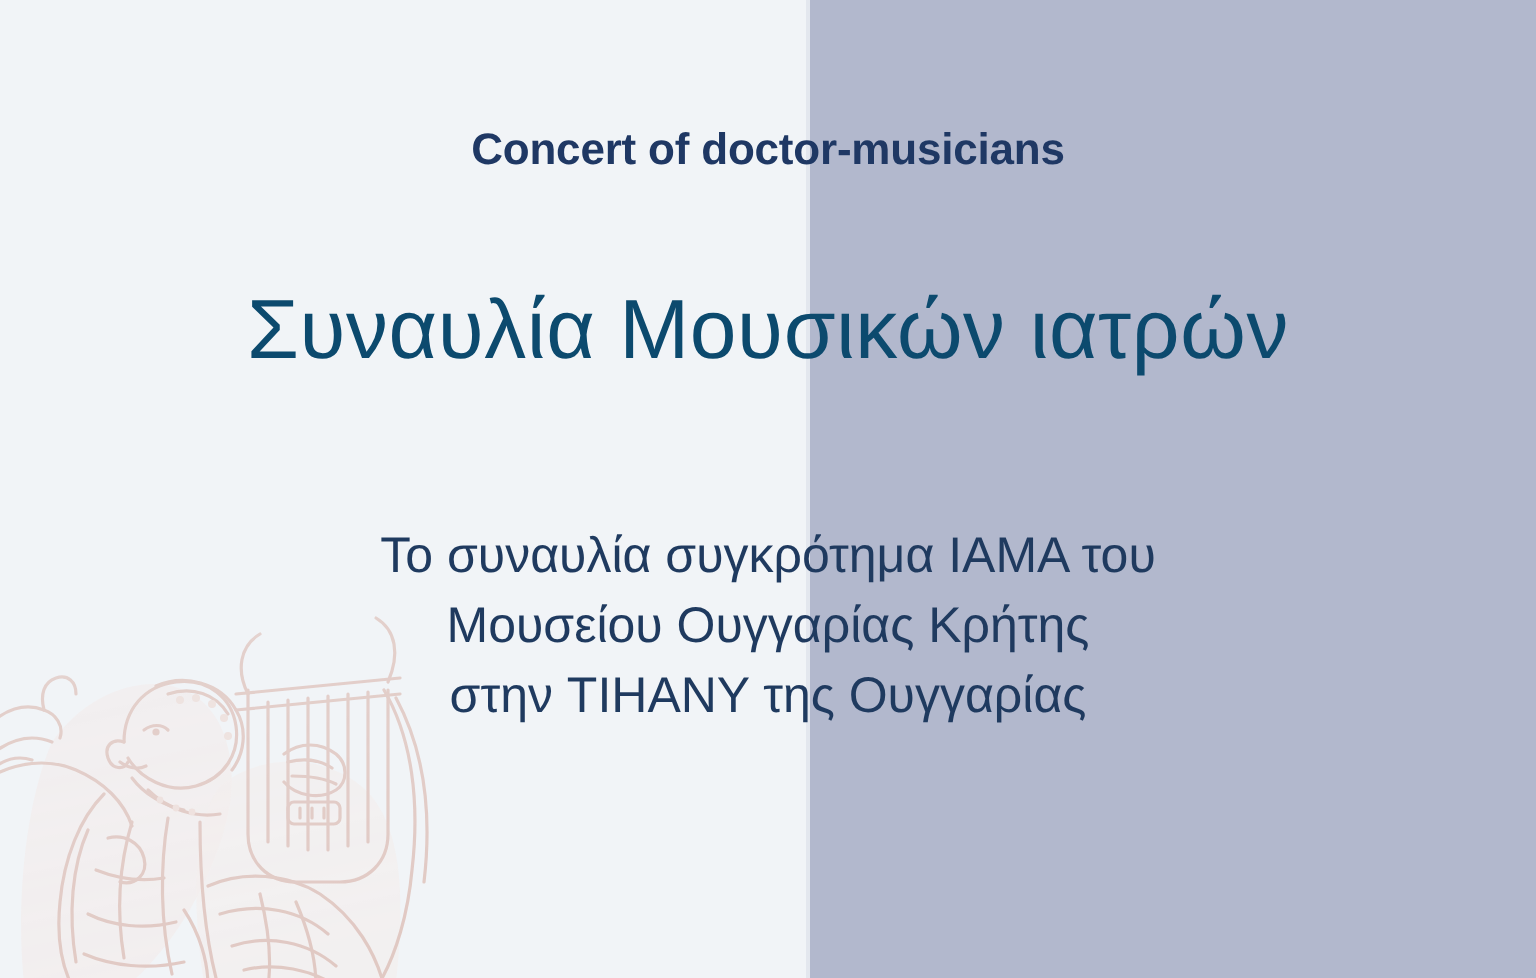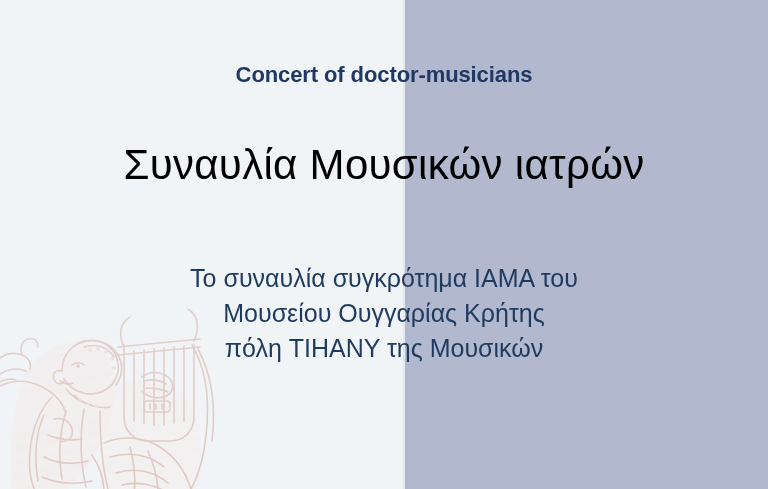--- a/index.html
+++ b/index.html
@@ -89,21 +89,21 @@
 
   .main-heading {
     position: absolute;
     left: 0;
     top: 141px;
     width: 768px;
     text-align: center;
     font-size: 42px;
     font-weight: normal;
     letter-spacing: 0.3px;
-    color: #000000;
+    color: #0c4a6e;
     white-space: nowrap;
   }
 
   .body-block {
     position: absolute;
     left: 0;
     top: 261px;
     width: 768px;
     text-align: center;
   }
@@ -228,17 +228,17 @@
 
   <div class="text-layer">
 
     <div class="eyebrow-title">Concert of doctor-musicians</div>
 
     <div class="main-heading">Συναυλία Μουσικών ιατρών</div>
 
     <div class="body-block">
       <div class="body-line">Το συναυλία συγκρότημα ΙΑΜΑ του</div>
       <div class="body-line">Μουσείου Ουγγαρίας Κρήτης</div>
-      <div class="body-line">πόλη TIHANY της Μουσικών</div>
+      <div class="body-line">στην TIHANY της Ουγγαρίας</div>
     </div>
 
   </div>
 </div>
 
 </body></html>

